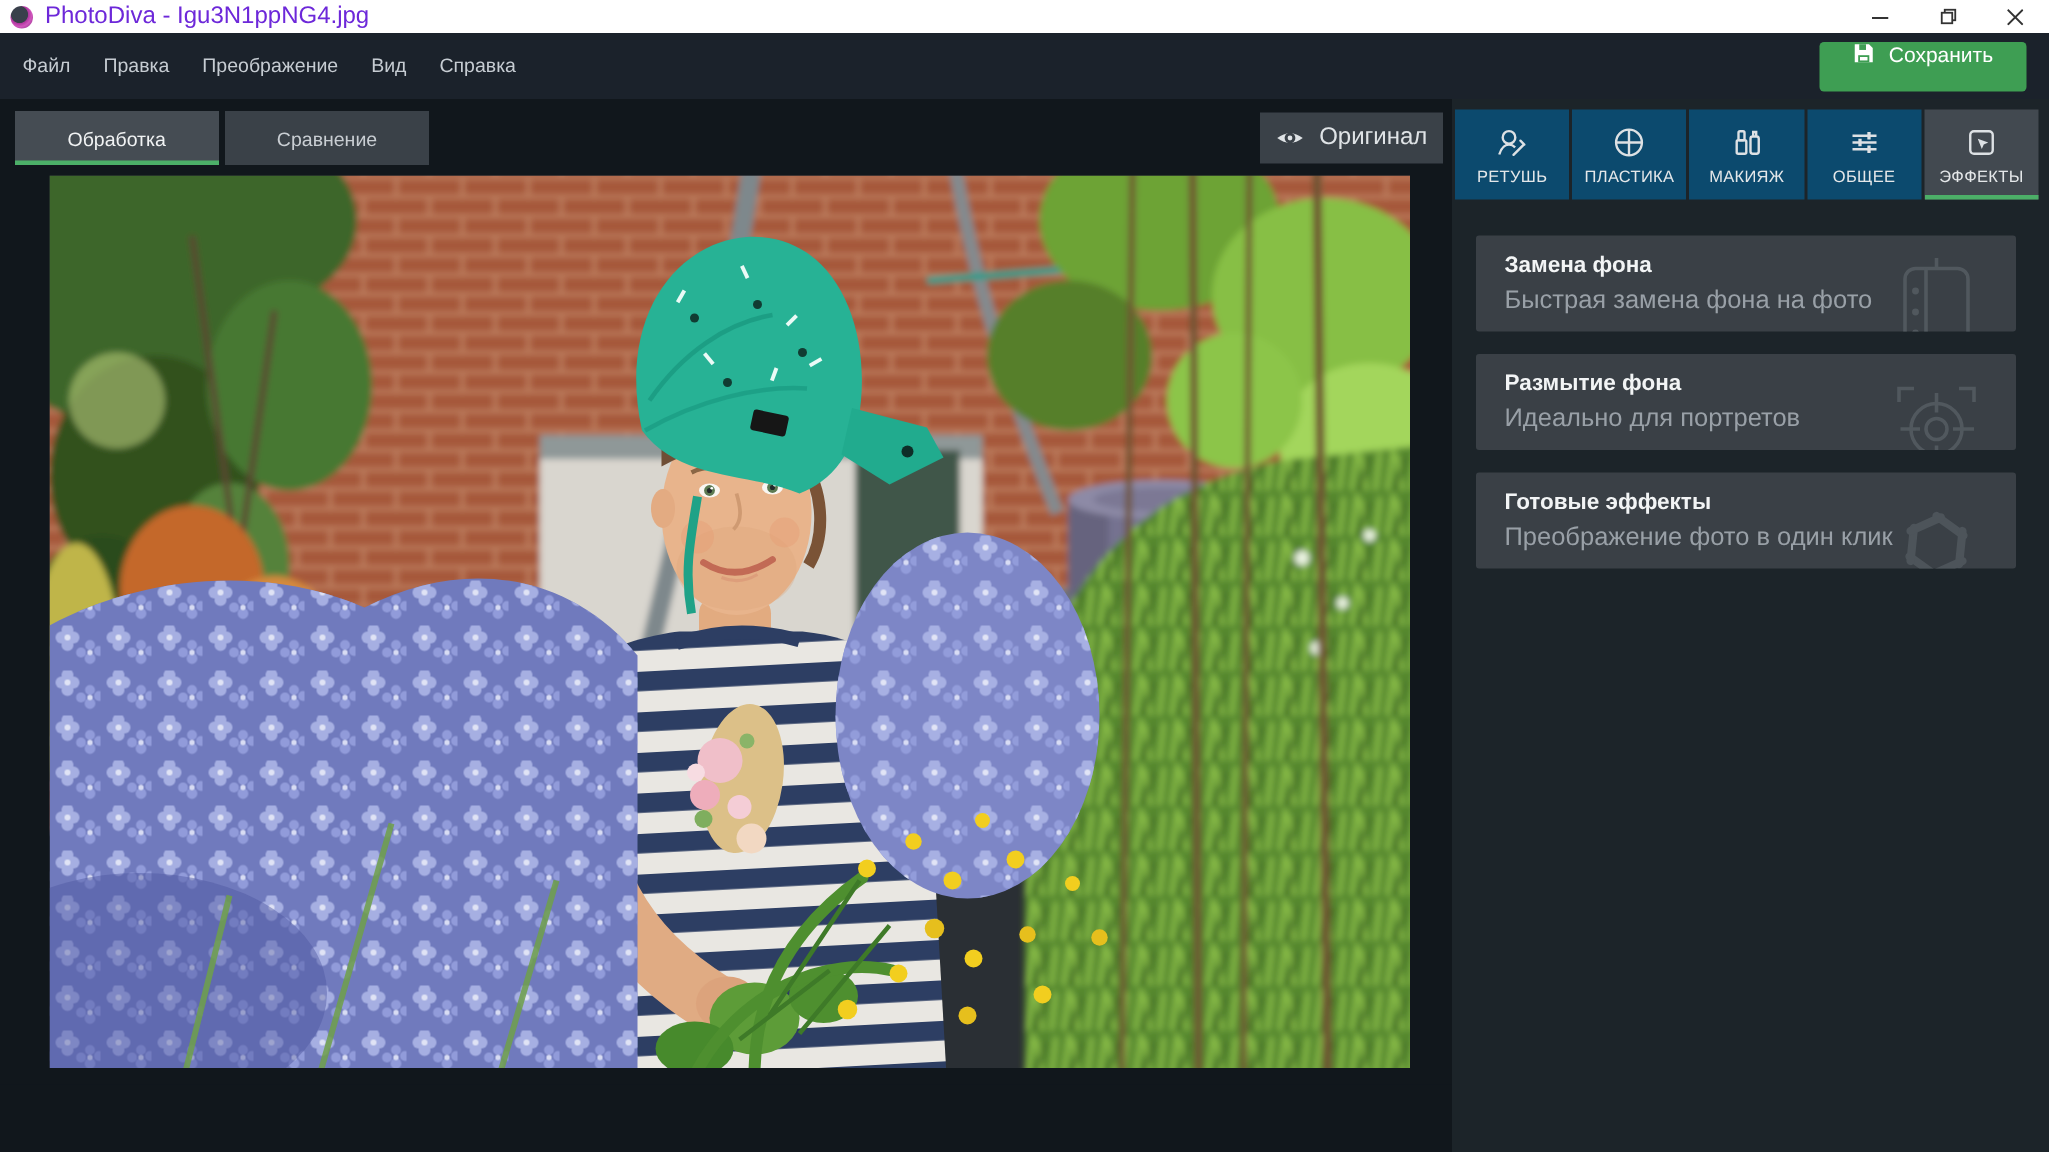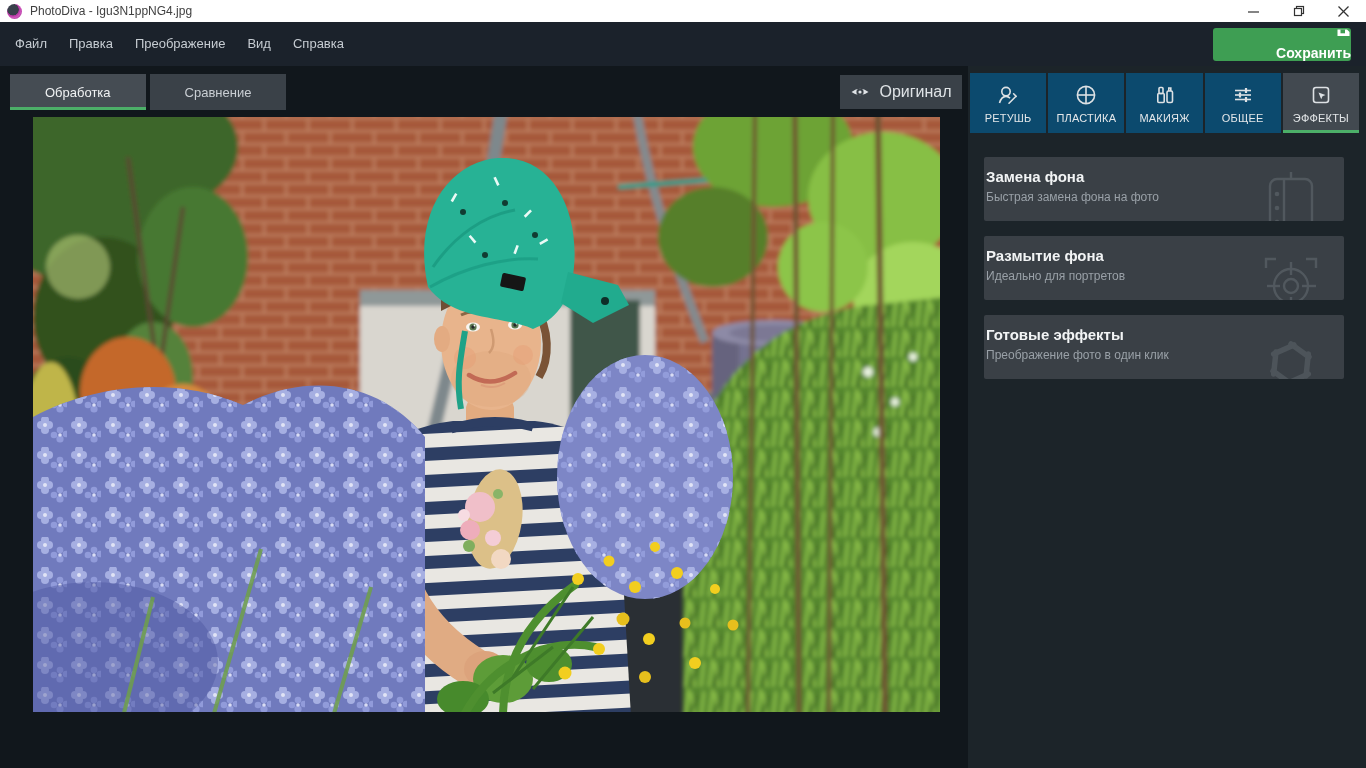--- a/index.html
+++ b/index.html
@@ -3,51 +3,51 @@
 <meta charset="utf-8">
 <style>
   * { margin:0; padding:0; box-sizing:border-box; }
   html,body { width:1366px; height:768px; overflow:hidden; }
   body { font-family:"Liberation Sans",sans-serif; background:#11171c; position:relative; }
 
   
   .titlebar { position:absolute; left:0; top:0; width:1366px; height:22px; background:#ffffff; display:flex; align-items:center; z-index:30; }
   .app-icon { width:15px; height:15px; border-radius:50%; margin-left:7px;
      background: radial-gradient(circle at 40% 38%, #39404b 0 42%, #b0379f 46%, #d055bc 62%, #7c2a7e 100%); }
-  .title-text { font-size:12px; color:#404040; margin-left:8px; }
+  .title-text { font-size:16px; color:#6d28d9; margin-left:8px; }
   .win-controls { margin-left:auto; display:flex; height:100%; }
   .win-btn { width:45px; height:100%; display:flex; align-items:center; justify-content:center; cursor:default; }
 
   
   .menubar { position:absolute; left:0; top:22px; width:1366px; height:44px; background:#1b222b; display:flex; align-items:center; z-index:25; }
   .menu-item { color:#c6ccd2; font-size:13px; padding:16px 11px; line-height:44px; }
   .menu-item:first-child { margin-left:4px; }
   .save-btn { position:absolute; right:15px; top:6px; width:138px; height:33px; background:#3e9e53; border-radius:3px;
-      color:#fff; font-size:14px; font-weight:bold; display:flex; align-items:flex-end; justify-content:center; gap:9px; border:none;flex-direction:column; }
+      color:#fff; font-size:14px; font-weight:normal; display:flex; align-items:flex-start; justify-content:center; gap:9px; border:none; }
 
   
   .canvas { position:absolute; left:0; top:66px; width:968px; height:657px; background:#11171c; }
   .view-tabs { position:absolute; left:10px; top:8px; display:flex; gap:4px; }
   .view-tab { height:36px; padding:0 35px; background:#3a4148; color:#c9ced3; font-size:13px; display:flex; align-items:center; }
   .view-tab.active { background:#454c53; color:#f0f2f3; box-shadow: inset 0 -3px 0 #4caf68; }
   .orig-btn { position:absolute; left:840px; top:9px; width:122px; height:34px; background:#3a4148; color:#dfe3e6;
       font-size:16px; display:flex; align-items:center; justify-content:center; gap:9px; }
   .photo { position:absolute; left:33px; top:51px; width:907px; height:595px; overflow:hidden; background:#2a2f34; }
   .photo svg { display:block; }
 
   
   .panel { position:absolute; left:968px; top:66px; width:398px; height:702px; background:#1c2429; }
   .panel-tabs { position:absolute; left:2px; top:7px; width:389px; display:flex; gap:2px; }
   .panel-tab { flex:1; height:60px; background:#0c4a6e; display:flex; flex-direction:column; align-items:center;
       justify-content:center; gap:5px; color:#e4e7e9; font-size:11px; letter-spacing:.2px; }
   .panel-tab.active { background:#424950; box-shadow: inset 0 -3px 0 #4caf68; }
   .cards { position:absolute; left:16px; top:91px; width:360px; display:flex; flex-direction:column; gap:15px; }
-  .card { height:64px; background:#3a4046; border-radius:2px; position:relative; overflow:hidden; padding:11px 0 0 2px; }
+  .card { height:64px; background:#3a4046; border-radius:2px; position:relative; overflow:hidden; padding:11px 0 0 19px; }
   .card-title { font-size:15px; font-weight:bold; color:#f2f4f5; }
-  .card-sub { font-size:12px; color:#99a0a7; margin-top:5px; }
+  .card-sub { font-size:17px; color:#99a0a7; margin-top:5px; }
   .card-icon { position:absolute; right:20px; top:13px; }
 </style>
 </head>
 <body>
 
 <div class="titlebar">
   <div class="app-icon"></div>
   <span class="title-text">PhotoDiva - Igu3N1ppNG4.jpg</span>
   <div class="win-controls">
     <div class="win-btn">

